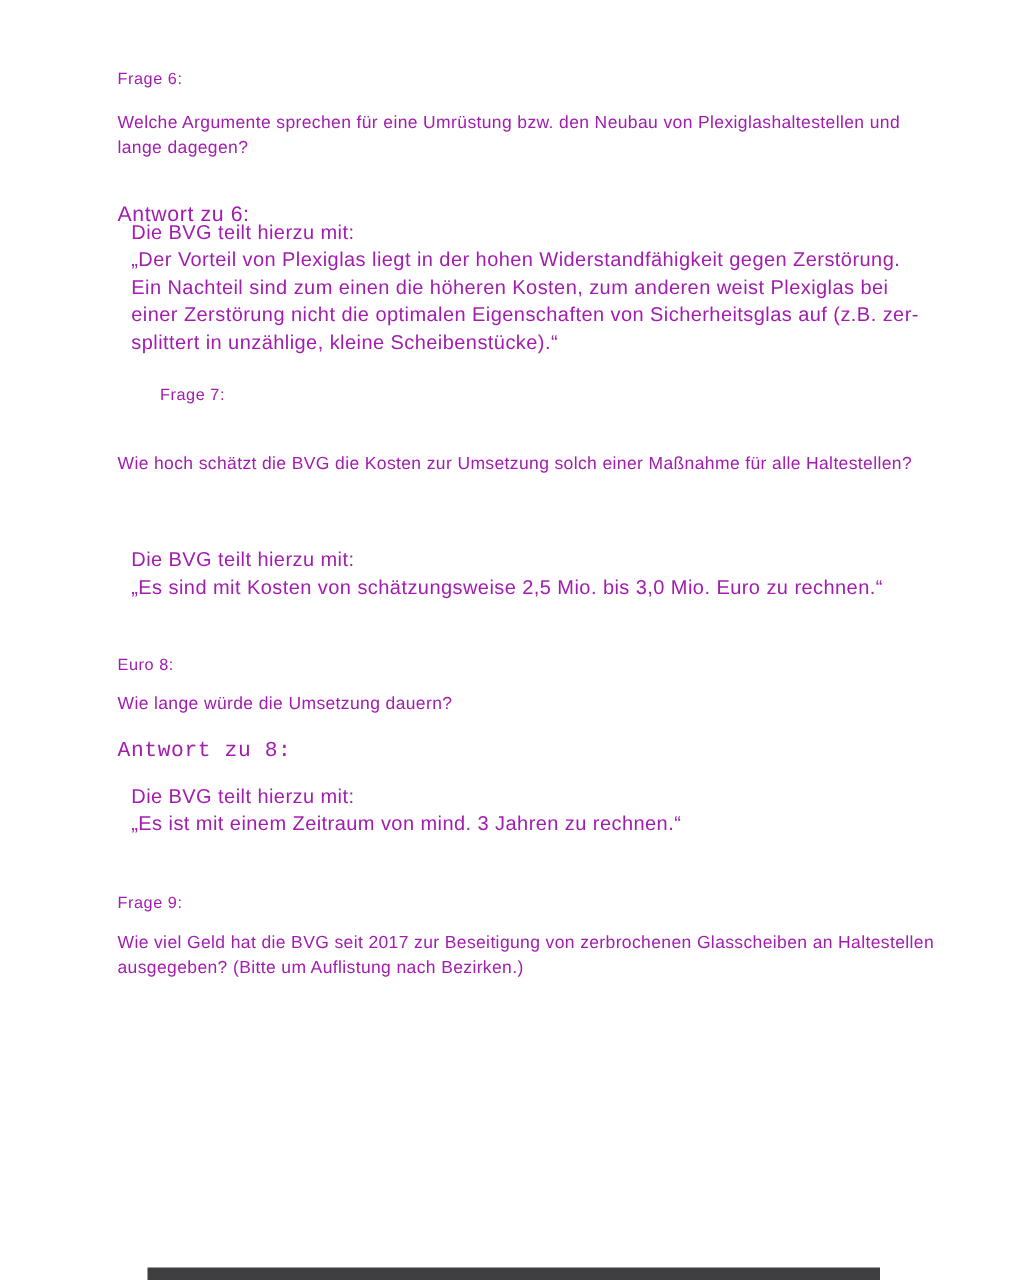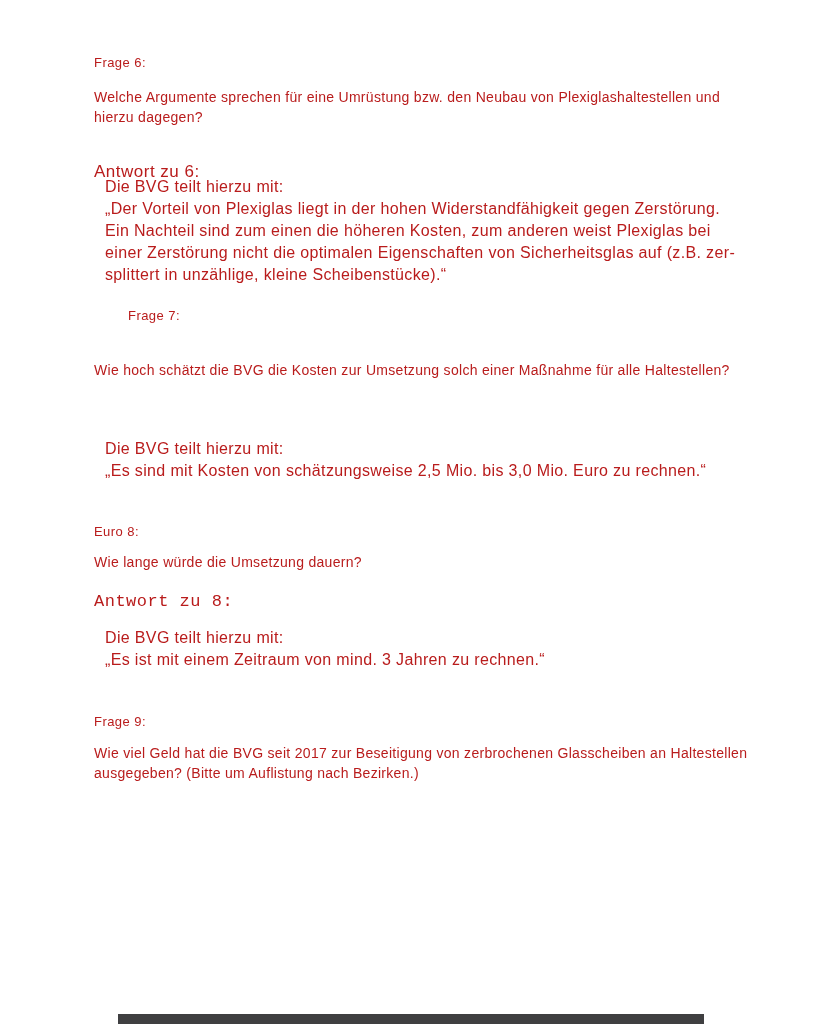--- a/index.html
+++ b/index.html
@@ -8,21 +8,21 @@
     padding: 0;
     background: #ffffff;
   }
   .page {
     position: relative;
     width: 818px;
     height: 1024px;
     background: #ffffff;
     overflow: hidden;
     font-family: "Liberation Sans", "DejaVu Sans", sans-serif;
-    color: #b91c1c;
+    color: #a21caf;
   }
   .block {
     position: absolute;
     left: 94px;
     width: 700px;
     white-space: pre-line;
   }
   .frage-label {
     font-size: 13px;
     letter-spacing: 0.45px;
@@ -68,21 +68,21 @@
     background: #3f3f41;
   }
 </style>
 </head>
 <body>
 
 <div class="page">
 
   <div class="block frage-label t-frage6">Frage 6:</div>
   <div class="block question t-q6">Welche Argumente sprechen für eine Umrüstung bzw. den Neubau von Plexiglashaltestellen und
-hierzu dagegen?</div>
+lange dagegen?</div>
   <div class="block antwort-label t-antwort6">Antwort zu 6:</div>
   <div class="block answer t-a6">Die BVG teilt hierzu mit:
 „Der Vorteil von Plexiglas liegt in der hohen Widerstandfähigkeit gegen Zerstörung.
 Ein Nachteil sind zum einen die höheren Kosten, zum anderen weist Plexiglas bei
 einer Zerstörung nicht die optimalen Eigenschaften von Sicherheitsglas auf (z.B. zer-
 splittert in unzählige, kleine Scheibenstücke).“</div>
 
   <div class="block frage-label t-frage7">Frage 7:</div>
   <div class="block question t-q7">Wie hoch schätzt die BVG die Kosten zur Umsetzung solch einer Maßnahme für alle Haltestellen?</div>
   <div class="block answer t-a7">Die BVG teilt hierzu mit:

